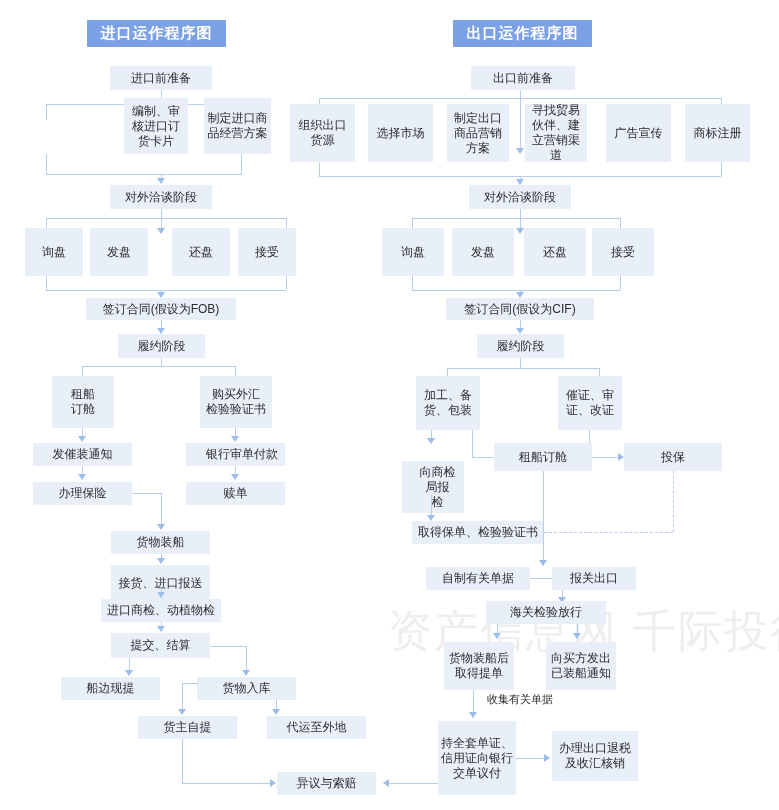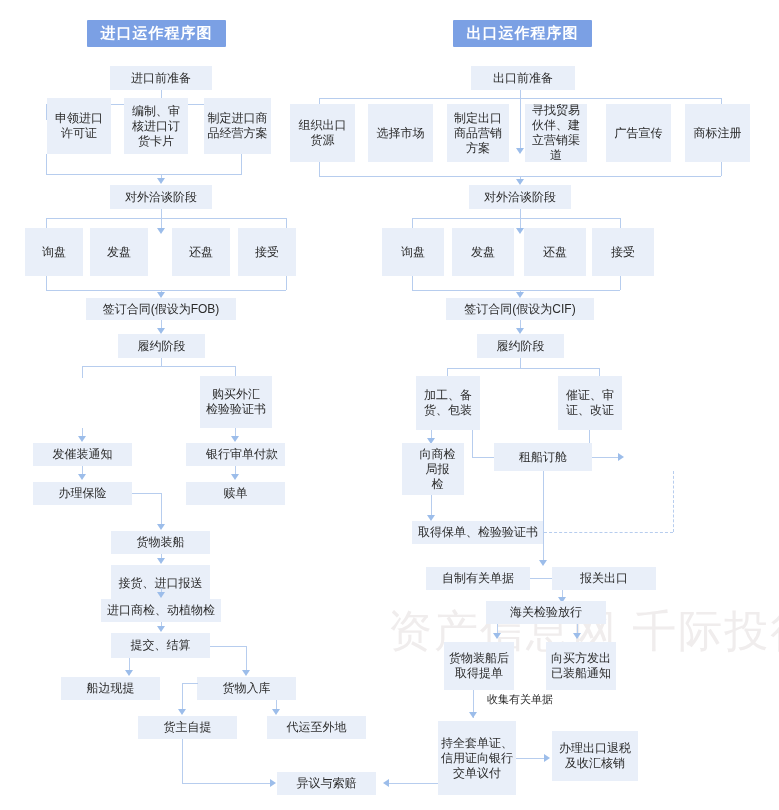--- a/index.html
+++ b/index.html
@@ -48,21 +48,20 @@
 
   <div class="node" style="left:110px;top:66px;width:102px;height:24px;">进口前准备</div>
 
   <div class="ln v" style="left:161px;top:90px;height:14px;"></div>
   <div class="ln h" style="left:46px;top:104px;width:196px;"></div>
   <div class="ln v" style="left:46px;top:104px;height:16px;"></div>
   <div class="ln v" style="left:241px;top:104px;height:16px;"></div>
   <div class="ln v" style="left:161px;top:104px;height:40px;"></div>
   <div class="arrow down" style="left:157px;top:140px;"></div>
 
-  <div class="node" style="left:47px;top:98px;width:64px;height:56px;">申领进口许可证</div>
   <div class="node" style="left:124px;top:98px;width:64px;height:56px;">编制、审核进口订货卡片</div>
   <div class="node" style="left:204px;top:98px;width:67px;height:56px;">制定进口商品经营方案</div>
 
   <div class="ln v" style="left:46px;top:154px;height:20px;"></div>
   <div class="ln v" style="left:241px;top:154px;height:20px;"></div>
   <div class="ln h" style="left:46px;top:174px;width:196px;"></div>
   <div class="ln v" style="left:161px;top:174px;height:6px;"></div>
   <div class="arrow down" style="left:157px;top:178px;"></div>
 
   <div class="node" style="left:110px;top:185px;width:102px;height:24px;">对外洽谈阶段</div>
@@ -89,20 +88,22 @@
   <div class="ln v" style="left:161px;top:320px;height:10px;"></div>
   <div class="arrow down" style="left:157px;top:328px;"></div>
 
   <div class="node" style="left:118px;top:334px;width:87px;height:24px;">履约阶段</div>
 
   <div class="ln v" style="left:161px;top:358px;height:8px;"></div>
   <div class="ln h" style="left:82px;top:366px;width:153px;"></div>
   <div class="ln v" style="left:82px;top:366px;height:12px;"></div>
   <div class="ln v" style="left:235px;top:366px;height:12px;"></div>
 
+  <div class="node" style="left:52px;top:376px;width:62px;height:52px;">租船
+订舱</div>
   <div class="node" style="left:200px;top:376px;width:72px;height:52px;">购买外汇
 检验验证书</div>
 
   <div class="ln v" style="left:82px;top:428px;height:12px;"></div>
   <div class="arrow down" style="left:78px;top:436px;"></div>
   <div class="ln v" style="left:235px;top:428px;height:12px;"></div>
   <div class="arrow down" style="left:231px;top:436px;"></div>
 
   <div class="node" style="left:33px;top:443px;width:99px;height:23px;">发催装通知</div>
   <div class="node" style="left:186px;top:443px;width:99px;height:23px;padding-left:16px;">银行审单付款</div>
@@ -224,42 +225,43 @@
 
   <div class="ln v" style="left:431px;top:430px;height:12px;"></div>
   <div class="arrow down" style="left:427px;top:438px;"></div>
 
   <div class="ln v" style="left:472px;top:430px;height:27px;"></div>
   <div class="ln h" style="left:472px;top:457px;width:22px;"></div>
 
   <div class="ln v" style="left:589px;top:430px;height:27px;"></div>
   <div class="ln h" style="left:578px;top:457px;width:12px;"></div>
 
-  <div class="node" style="left:402px;top:443px;width:62px;height:52px;padding-left:12px;">向商检局报
+  <div class="node" style="left:402px;top:461px;width:62px;height:52px;padding-left:12px;">向商检局报
 检</div>
 
   <div class="node" style="left:494px;top:443px;width:98px;height:28px;">租船订舱</div>
 
+  <div class="node" style="left:624px;top:443px;width:98px;height:28px;">投保</div>
 
   <div class="ln h" style="left:592px;top:457px;width:28px;"></div>
   <div class="arrow right" style="left:618px;top:453px;"></div>
 
   <div class="ln v" style="left:431px;top:495px;height:24px;"></div>
   <div class="arrow down" style="left:427px;top:515px;"></div>
 
   <div class="node" style="left:412px;top:521px;width:132px;height:23px;">取得保单、检验验证书</div>
 
   <div class="dl h" style="left:544px;top:532px;width:129px;"></div>
   <div class="dl v" style="left:673px;top:471px;height:61px;"></div>
 
   <div class="ln v" style="left:543px;top:471px;height:93px;"></div>
   <div class="arrow down" style="left:539px;top:560px;"></div>
 
   <div class="node" style="left:426px;top:567px;width:104px;height:23px;">自制有关单据</div>
-  <div class="node" style="left:552px;top:567px;width:104px;height:23px;text-align:right;">报关出口</div>
+  <div class="node" style="left:552px;top:567px;width:84px;height:23px;text-align:right;">报关出口</div>
   <div class="ln h" style="left:530px;top:578px;width:22px;"></div>
 
   <div class="ln v" style="left:562px;top:590px;height:12px;"></div>
   <div class="arrow down" style="left:558px;top:597px;"></div>
 
   <div class="node" style="left:486px;top:601px;width:120px;height:23px;">海关检验放行</div>
 
   <div class="ln v" style="left:497px;top:624px;height:14px;"></div>
   <div class="arrow down" style="left:493px;top:633px;"></div>
   <div class="ln v" style="left:577px;top:624px;height:14px;"></div>

